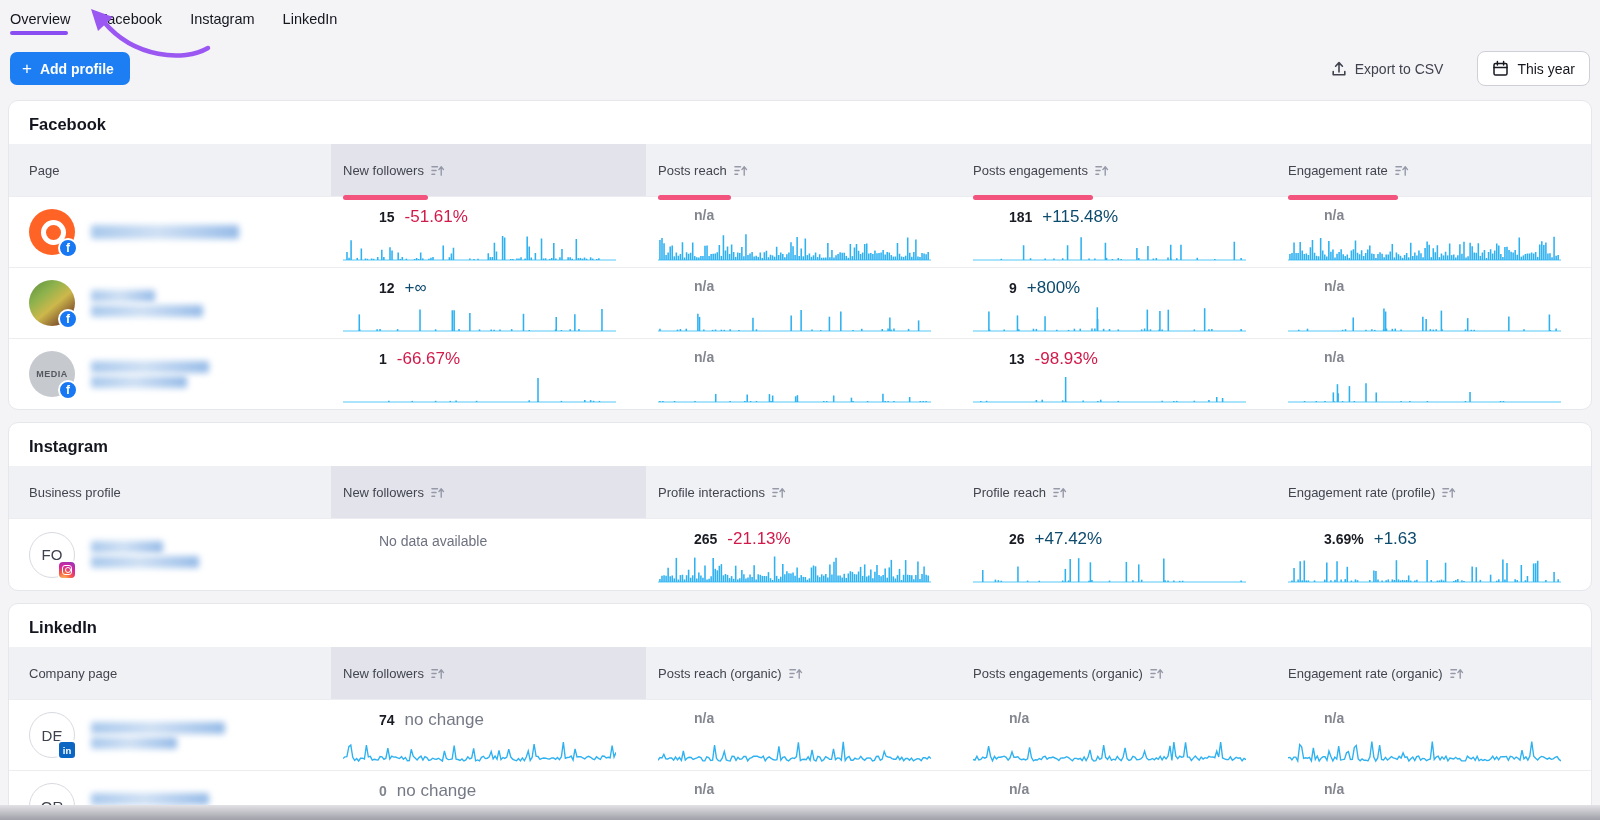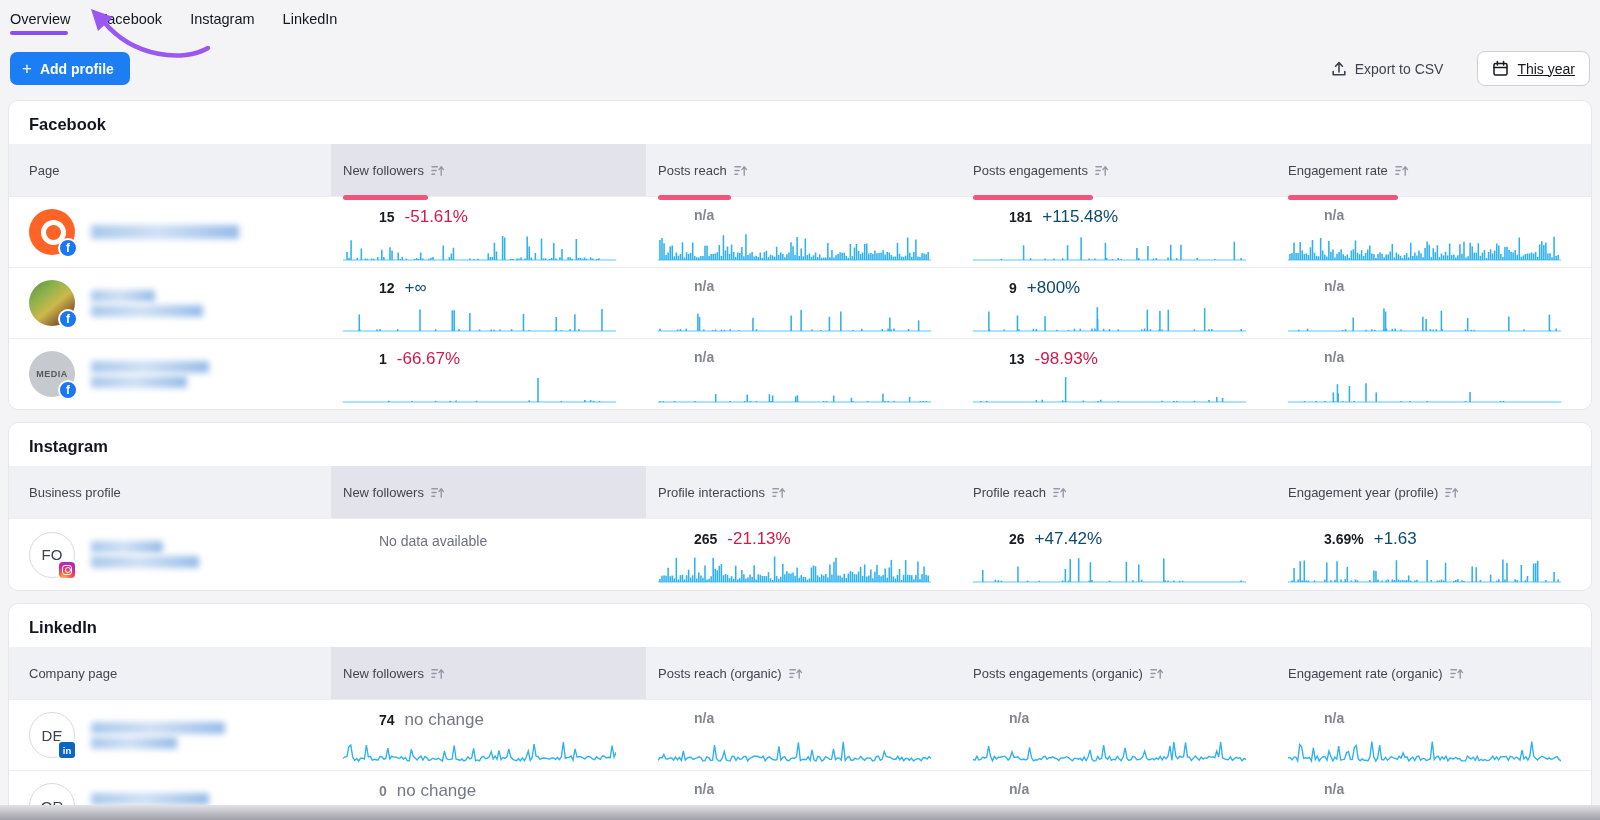--- a/index.html
+++ b/index.html
@@ -15,21 +15,21 @@
   .tab.active::after { content:""; position:absolute; left:0; right:2px; bottom:-2px; height:4px; background:#8a4df2; border-radius:2px; }
   .anno { position:absolute; left:80px; top:8px; pointer-events:none; }
 
   
   .toolbar { display:flex; align-items:center; justify-content:space-between; padding:10px 10px 14px; }
   .btn { display:inline-flex; align-items:center; gap:8px; font-size:14px; border:none; cursor:pointer; background:transparent; font-family:inherit; }
   .btn-primary { background:#1c7ef2; color:#fff; border-radius:7px; height:33px; padding:0 16px 0 12px; font-weight:bold; }
   .btn-primary .plus { font-size:17px; font-weight:normal; line-height:1; }
   .toolbar-right { display:flex; align-items:center; gap:34px; }
   .btn-ghost { color:#40434f; height:33px; }
-  .btn-outline { background:#fff; border:1px solid #ced0d8; border-radius:8px; height:35px; padding:0 14px; color:#17181f;text-decoration:underline; }
+  .btn-outline { background:#fff; border:1px solid #ced0d8; border-radius:8px; height:35px; padding:0 14px; color:#17181f; }
   .btn-outline svg, .btn-ghost svg { display:block; }
 
   
   .card { background:#fff; border:1px solid #e6e7ec; border-radius:10px; margin:0 8px 12px; overflow:hidden; }
   .card h2 { font-size:16.5px; font-weight:bold; padding:14px 20px 10px; color:#14161f; }
   .thead, .trow { display:grid; grid-template-columns:322px 1fr 1fr 1fr 1fr; }
   .thead { background:#f0f1f5; }
   .th { font-size:13px; color:#42454f; display:flex; align-items:center; gap:6px; height:52px; position:relative; }
   .th.entity { padding-left:20px; }
   .th.metric { padding-left:12px; cursor:pointer; }
@@ -909,21 +909,21 @@
       </svg>
     </div>
     <div class="th metric">
       <span>Profile reach</span>
       <svg class="sort-icon" width="15" height="13" viewBox="0 0 16 14">
         <path d="M2 3h6M2 7h4.5M2 11h3" stroke="#8d90a0" stroke-width="1.5" fill="none" stroke-linecap="round"></path>
         <path d="M12 12V3.5M9.5 6L12 3l2.5 3" stroke="#8d90a0" stroke-width="1.5" fill="none" stroke-linecap="round" stroke-linejoin="round"></path>
       </svg>
     </div>
     <div class="th metric">
-      <span>Engagement year (profile)</span>
+      <span>Engagement rate (profile)</span>
       <svg class="sort-icon" width="15" height="13" viewBox="0 0 16 14">
         <path d="M2 3h6M2 7h4.5M2 11h3" stroke="#8d90a0" stroke-width="1.5" fill="none" stroke-linecap="round"></path>
         <path d="M12 12V3.5M9.5 6L12 3l2.5 3" stroke="#8d90a0" stroke-width="1.5" fill="none" stroke-linecap="round" stroke-linejoin="round"></path>
       </svg>
     </div>
   </div>
 
   <div class="trow tall">
     <div class="entity-cell">
       <div class="avatar plain">

